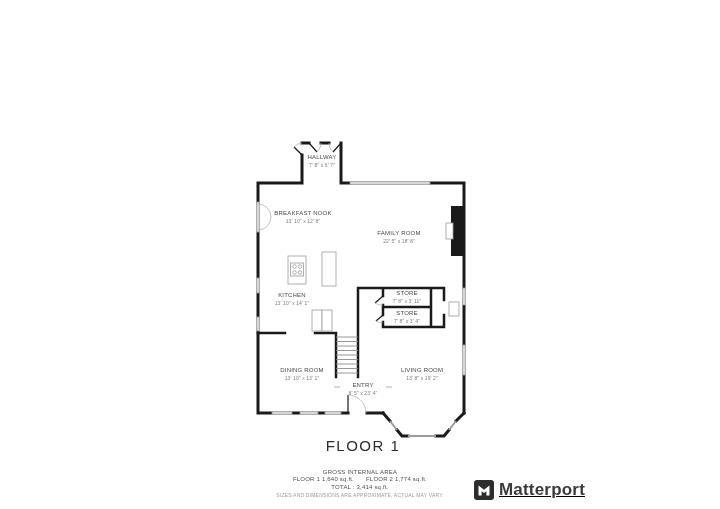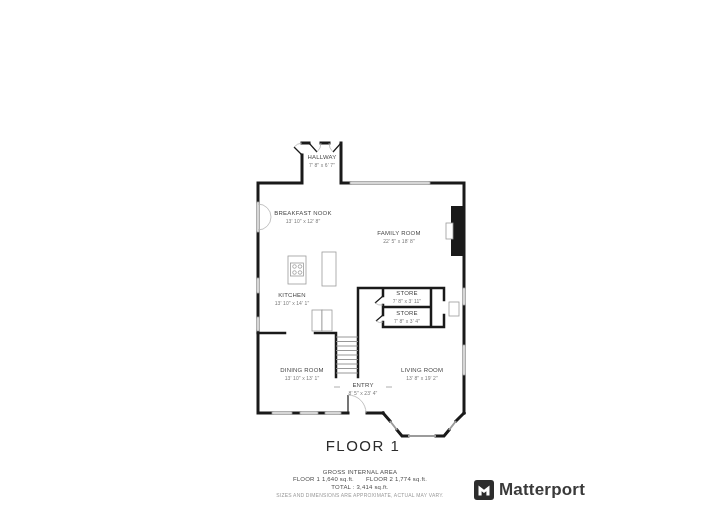--- a/index.html
+++ b/index.html
@@ -17,21 +17,21 @@
     position:absolute;left:363px;top:445px;transform:translate(-50%,-50%);
     font-size:15px;color:#2c2c2c;letter-spacing:1.5px;white-space:nowrap;
   }
   .footer{
     position:absolute;left:360px;top:469px;transform:translateX(-50%);
     text-align:center;color:#4e4e4e;font-size:6px;line-height:1.22;white-space:nowrap;letter-spacing:.2px;
   }
   .footer .areas{display:flex;gap:12px;justify-content:center;}
   .footer .disclaimer{font-size:5px;color:#9a9a9a;margin-top:1px;}
   .brand{
-    position:absolute;right:7px;bottom:9px;display:flex;align-items:center;gap:5px;
+    position:absolute;right:7px;bottom:9px;display:flex;align-items:center;gap:5px;text-decoration:underline;
   }
   .brand .brand-text{font-size:17px;font-weight:700;color:#3a3a3a;letter-spacing:.2px;}
 </style>
 </head>
 <body>
 
 <div id="canvas">
 
   <svg id="plan-svg" width="720" height="509" viewBox="0 0 720 509">
 

